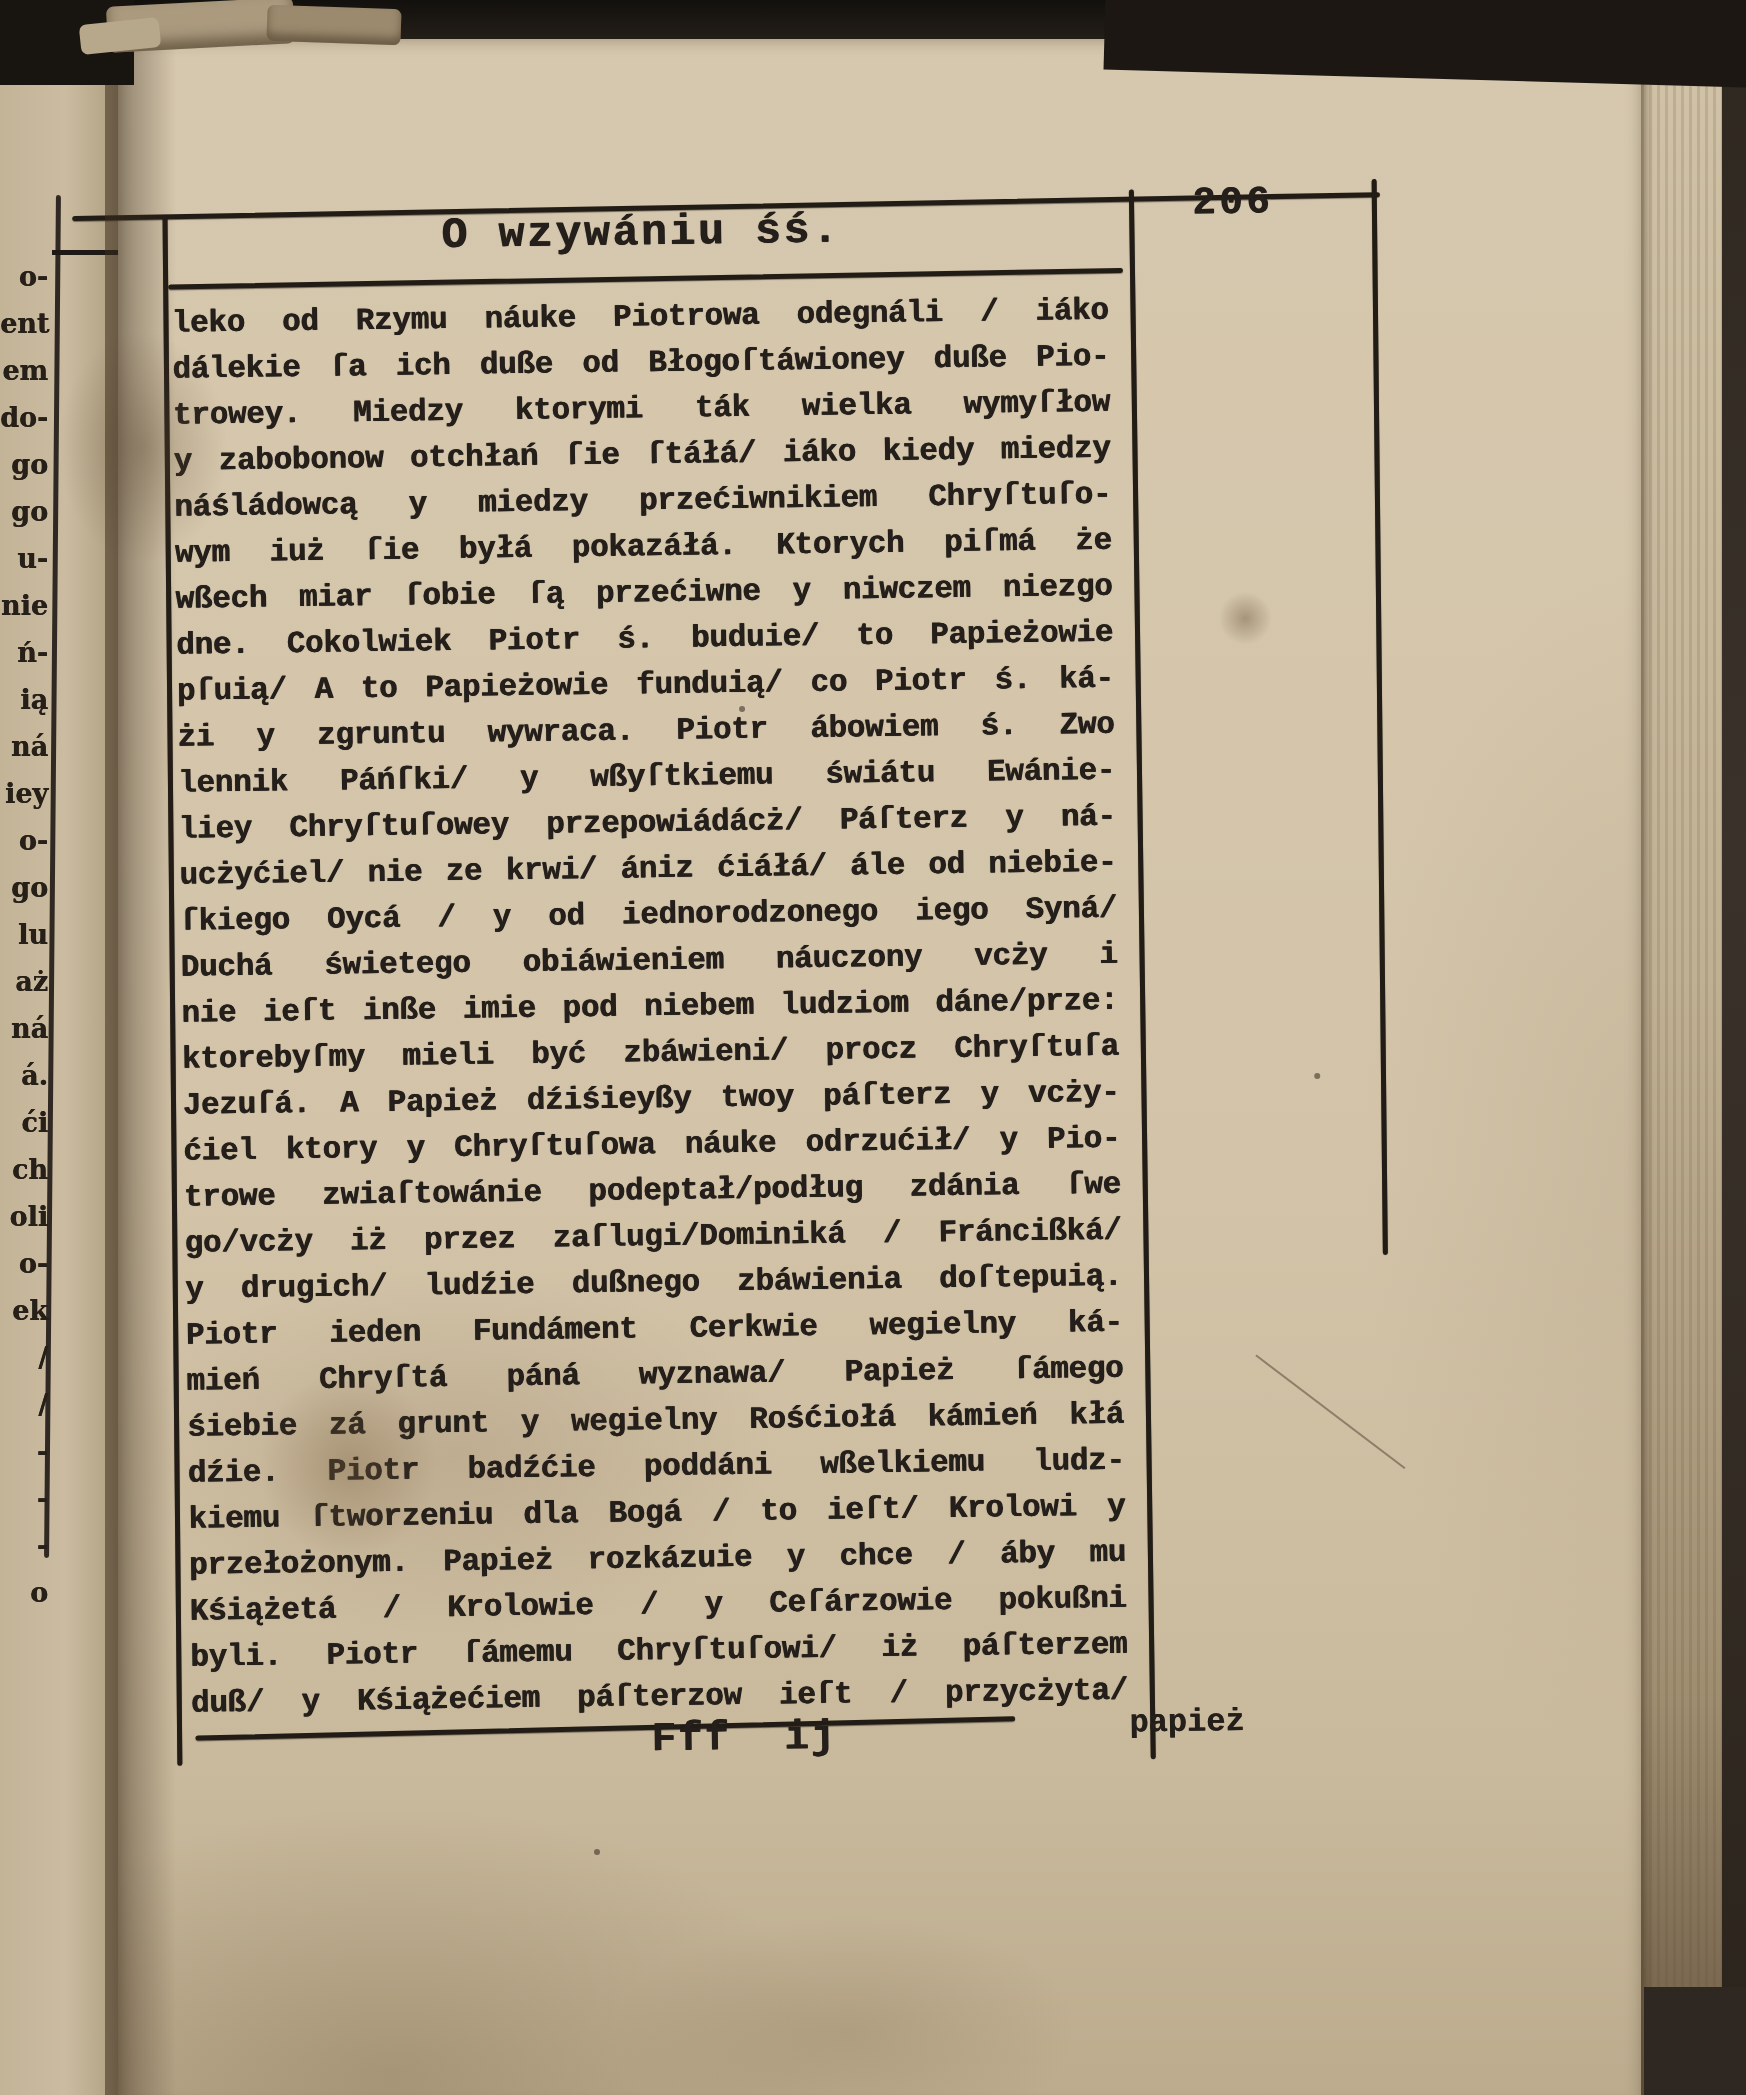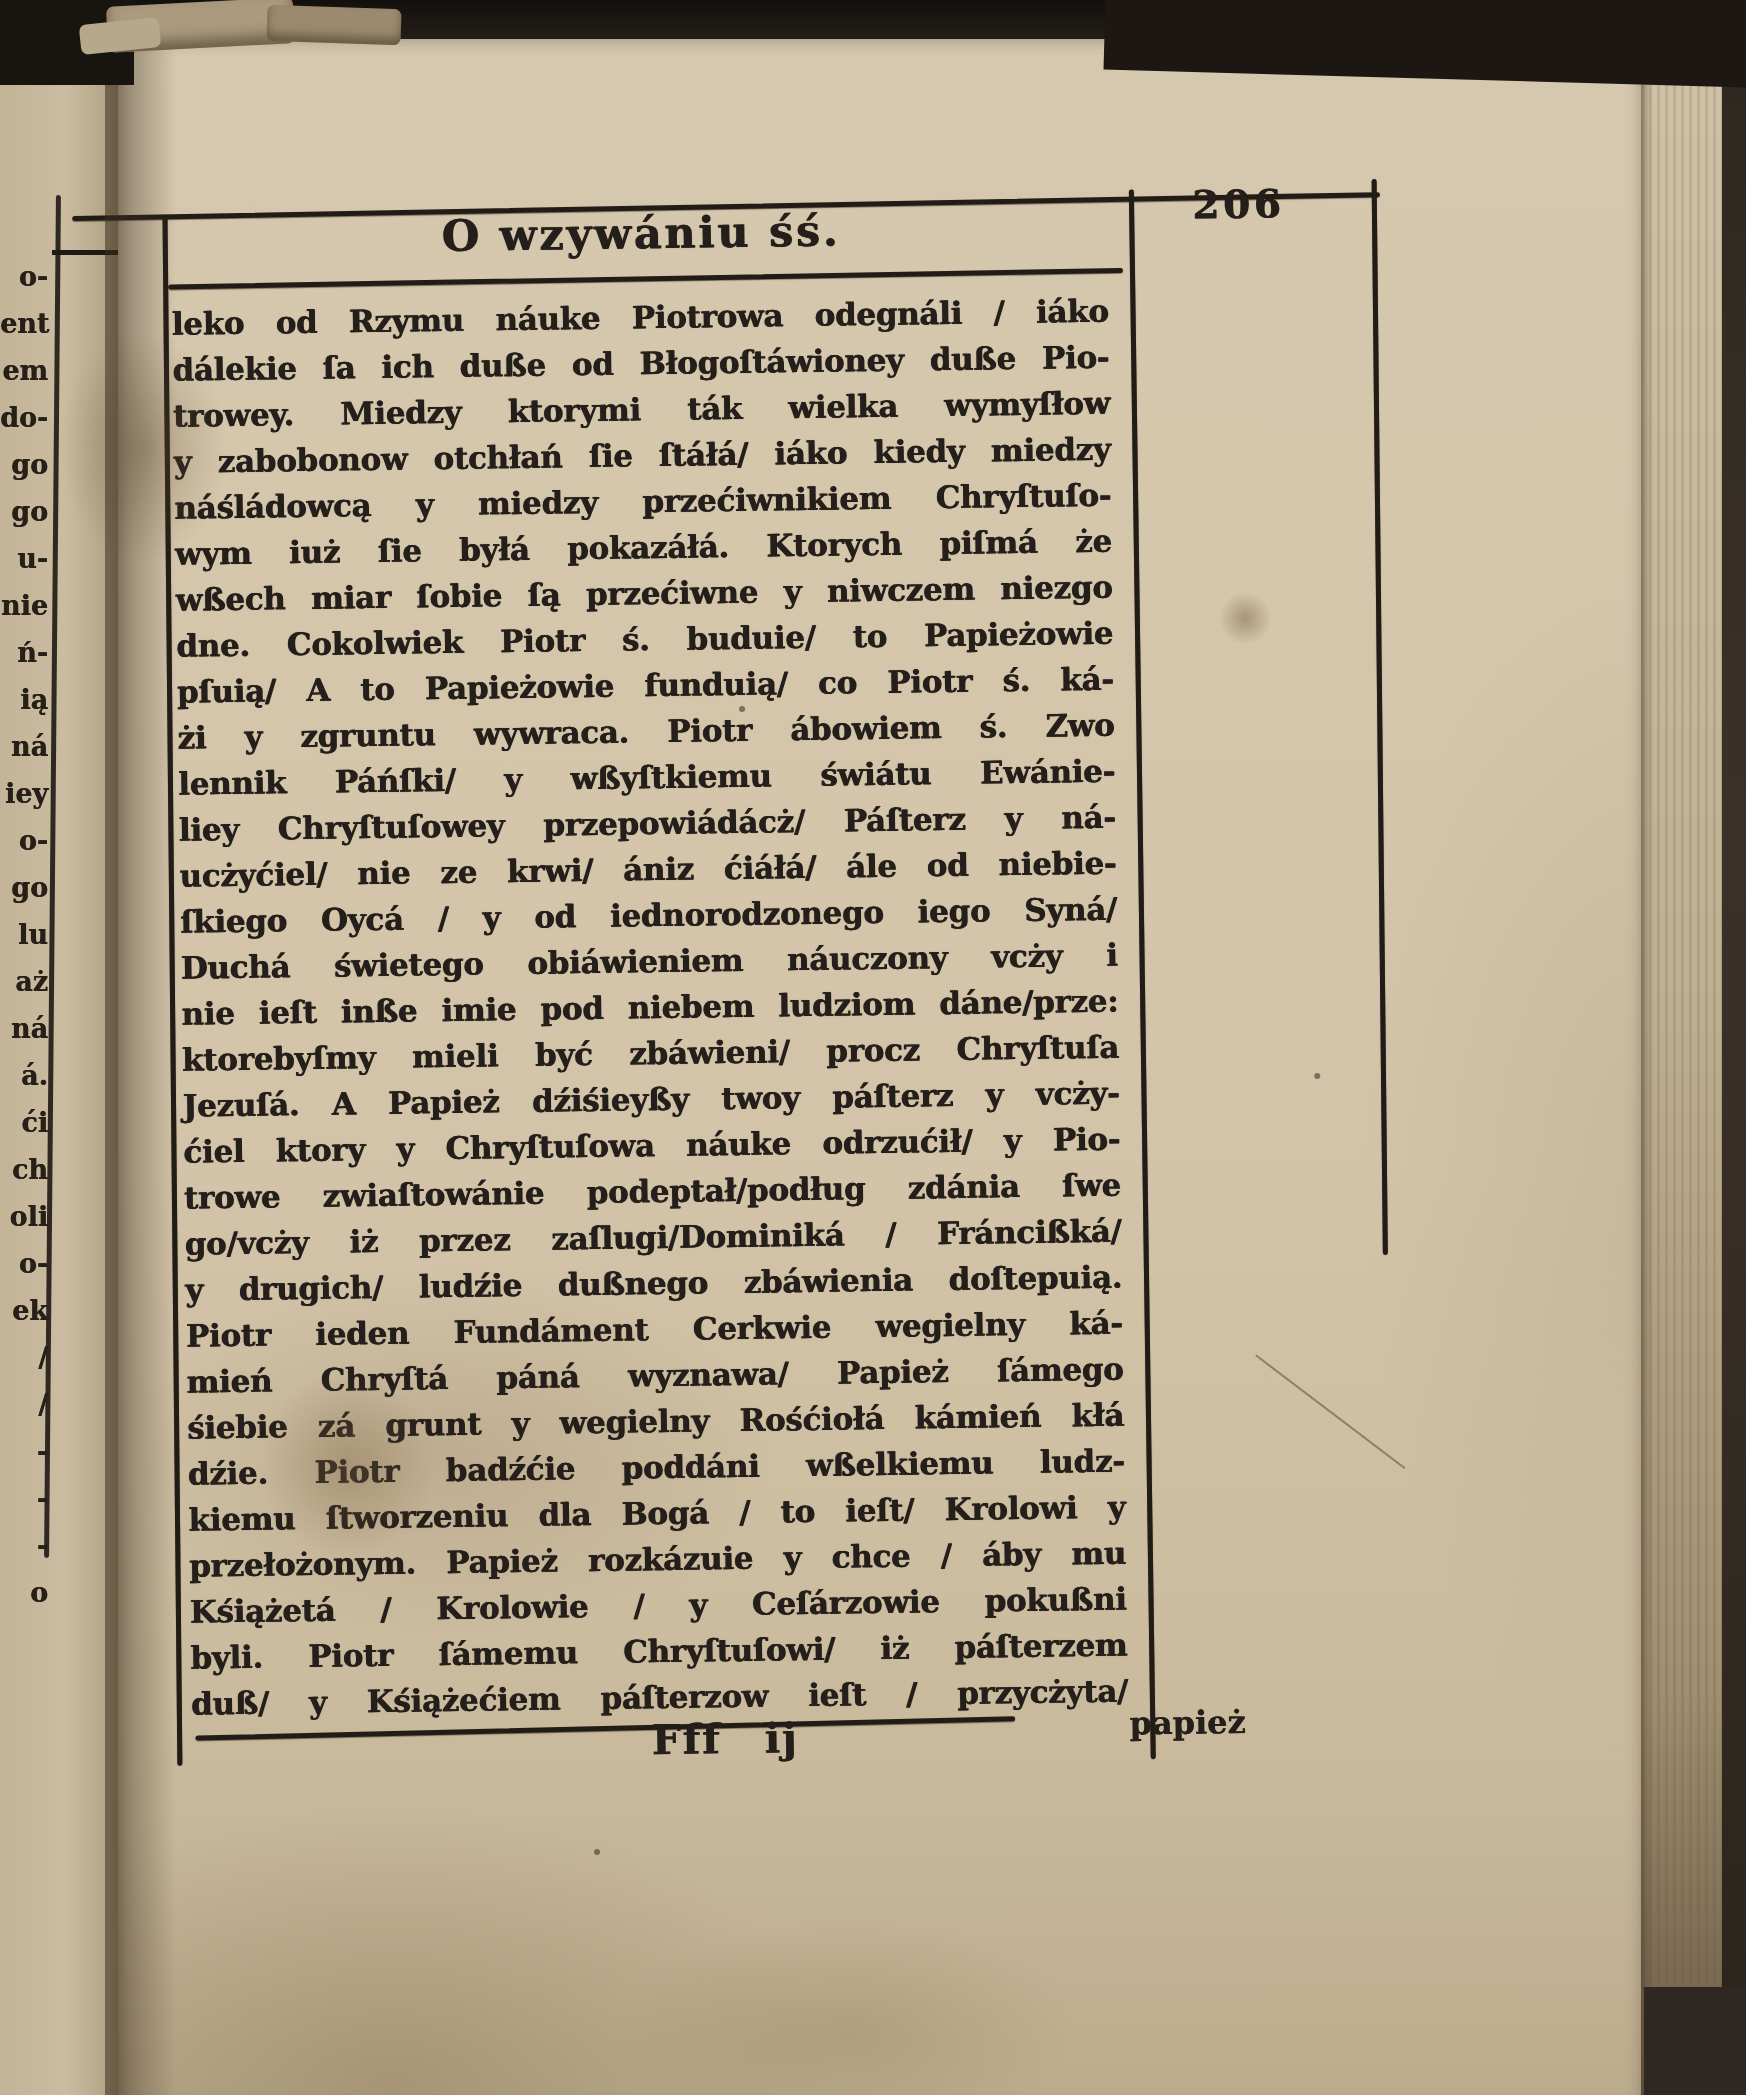--- a/index.html
+++ b/index.html
@@ -37,21 +37,21 @@
   .gutter-shadow{position:absolute;left:105px;top:27px;width:71px;height:2069px;
              background:linear-gradient(90deg,rgba(60,45,28,.55),rgba(60,45,28,0));}
 
   
   .main-page{position:absolute;left:118px;top:27px;width:1524px;height:2069px;
     background:
       radial-gradient(463px 267px at 22% 69%, rgba(133,108,78,.22), rgba(133,108,78,0) 70%),
       radial-gradient(624px 374px at 18% 99%, rgba(116,95,66,.30), rgba(116,95,66,0) 72%),
       radial-gradient(374px 802px at 100% 55%, rgba(150,128,96,.18), rgba(150,128,96,0) 75%),
       linear-gradient(180deg,#d6c8ae 0%,#d3c4a9 55%,#c9b99c 85%,#bcab8d 100%);
-    box-shadow:inset 0 12.5px 16px rgba(50,38,24,.35);}
+    box-shadow:inset 0 12.5px 16px rgba(50,38,24,.35);font-family:Liberation Mono, monospace;}
   .page-inner{position:absolute;left:0;top:0;width:100%;height:100%;
               transform:rotate(-.8deg);transform-origin:763px 891px;color:#241f1a;}
 
   .rule{position:absolute;background:#221c16;border-radius:2.7px;
         box-shadow:0 0.9px 0.9px rgba(34,28,22,.5);}
   .rule-top{left:-36px;top:175px;width:1308px;height:5.3px;transform:rotate(-.25deg);}
   .rule-mid{left:59px;top:246px;width:955px;height:4.5px;transform:rotate(-.2deg);}
   .rule-under{left:66px;top:1695px;width:820px;height:4.5px;transform:rotate(-.55deg);}
   .vrule{position:absolute;background:#221c16;width:4.5px;border-radius:2.7px;
          box-shadow:0 0 0.9px rgba(34,28,22,.6);}

